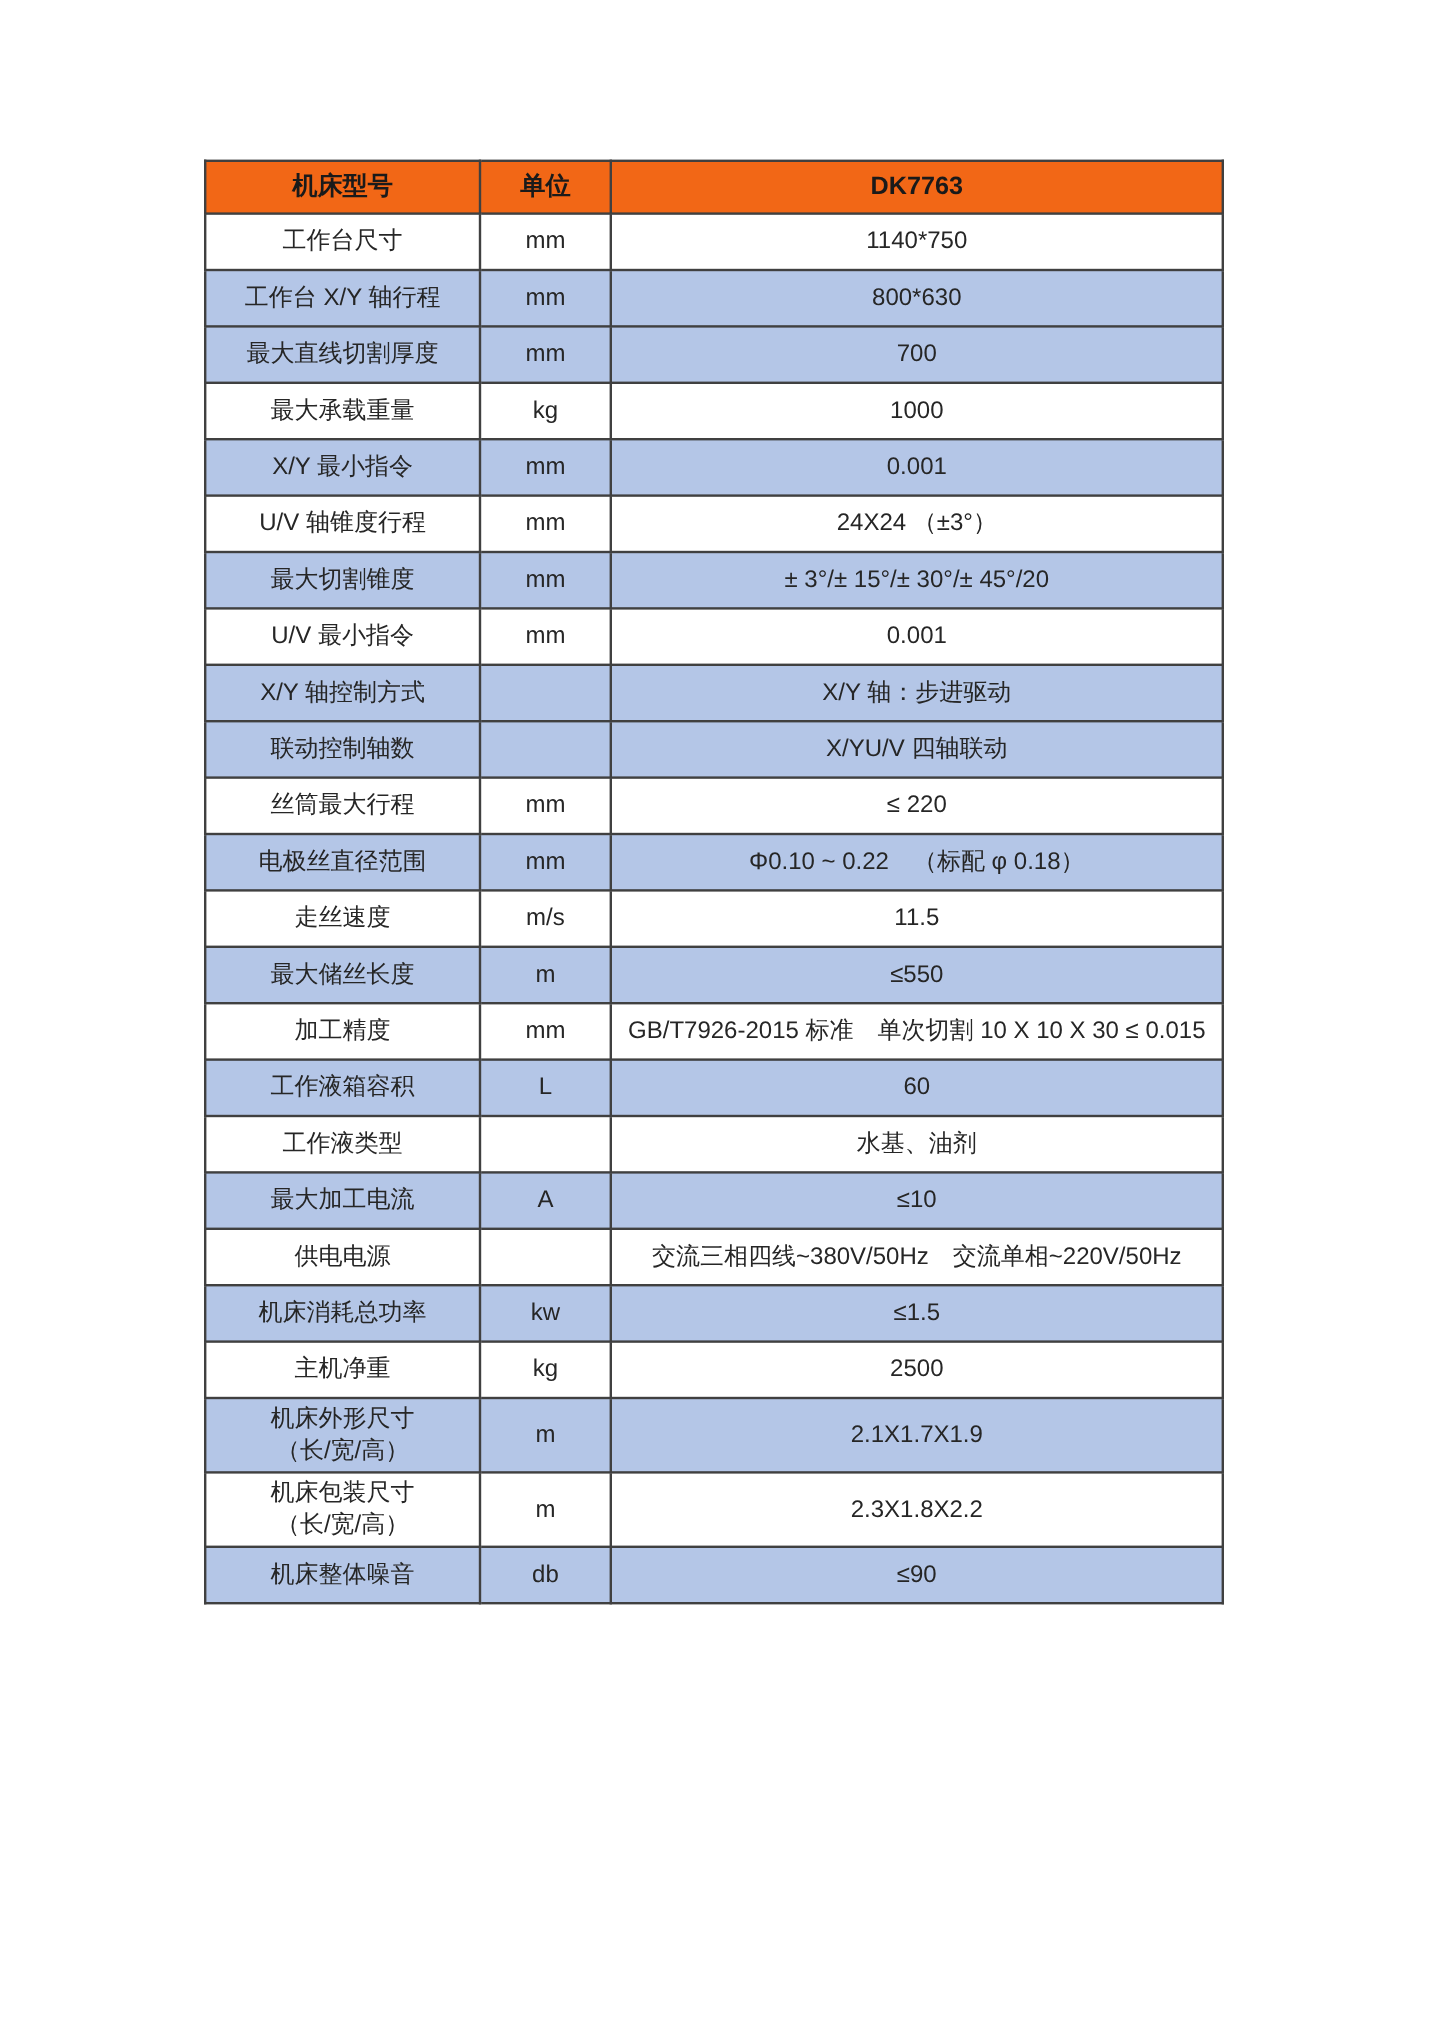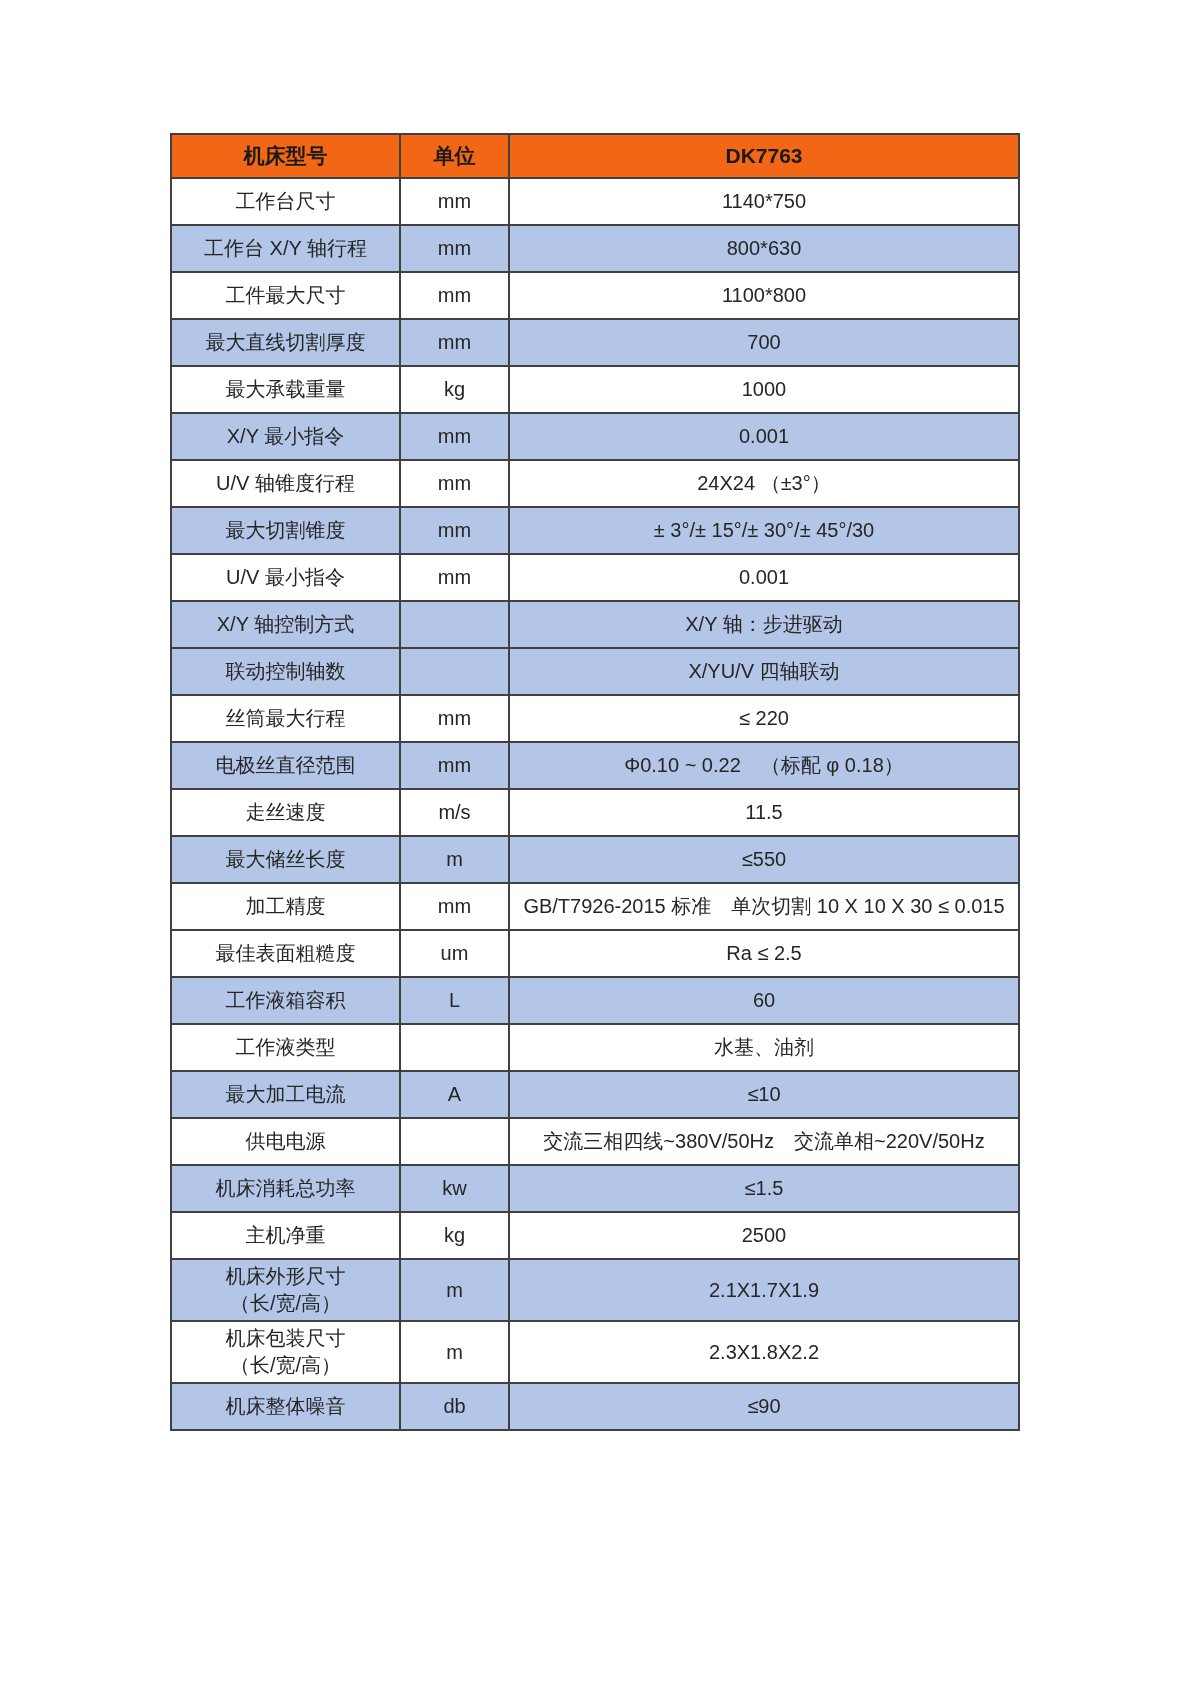--- a/index.html
+++ b/index.html
@@ -72,25 +72,20 @@
         <tr>
           <td>工作台尺寸</td>
           <td>mm</td>
           <td>1140*750</td>
         </tr>
         <tr class="alt">
           <td>工作台 X/Y 轴行程</td>
           <td>mm</td>
           <td>800*630</td>
         </tr>
-        <tr>
-          <td>工件最大尺寸</td>
-          <td>mm</td>
-          <td>1100*800</td>
-        </tr>
         <tr class="alt">
           <td>最大直线切割厚度</td>
           <td>mm</td>
           <td>700</td>
         </tr>
         <tr>
           <td>最大承载重量</td>
           <td>kg</td>
           <td>1000</td>
         </tr>
@@ -100,21 +95,21 @@
           <td>0.001</td>
         </tr>
         <tr>
           <td>U/V 轴锥度行程</td>
           <td>mm</td>
           <td>24X24 （±3°）</td>
         </tr>
         <tr class="alt">
           <td>最大切割锥度</td>
           <td>mm</td>
-          <td>± 3°/± 15°/± 30°/± 45°/30</td>
+          <td>± 3°/± 15°/± 30°/± 45°/20</td>
         </tr>
         <tr>
           <td>U/V 最小指令</td>
           <td>mm</td>
           <td>0.001</td>
         </tr>
         <tr class="alt">
           <td>X/Y 轴控制方式</td>
           <td></td>
           <td>X/Y 轴：步进驱动</td>
@@ -141,25 +136,20 @@
         </tr>
         <tr class="alt">
           <td>最大储丝长度</td>
           <td>m</td>
           <td>≤550</td>
         </tr>
         <tr>
           <td>加工精度</td>
           <td>mm</td>
           <td>GB/T7926-2015 标准　单次切割 10 X 10 X 30 ≤ 0.015</td>
-        </tr>
-        <tr>
-          <td>最佳表面粗糙度</td>
-          <td>um</td>
-          <td>Ra ≤ 2.5</td>
         </tr>
         <tr class="alt">
           <td>工作液箱容积</td>
           <td>L</td>
           <td>60</td>
         </tr>
         <tr>
           <td>工作液类型</td>
           <td></td>
           <td>水基、油剂</td>

